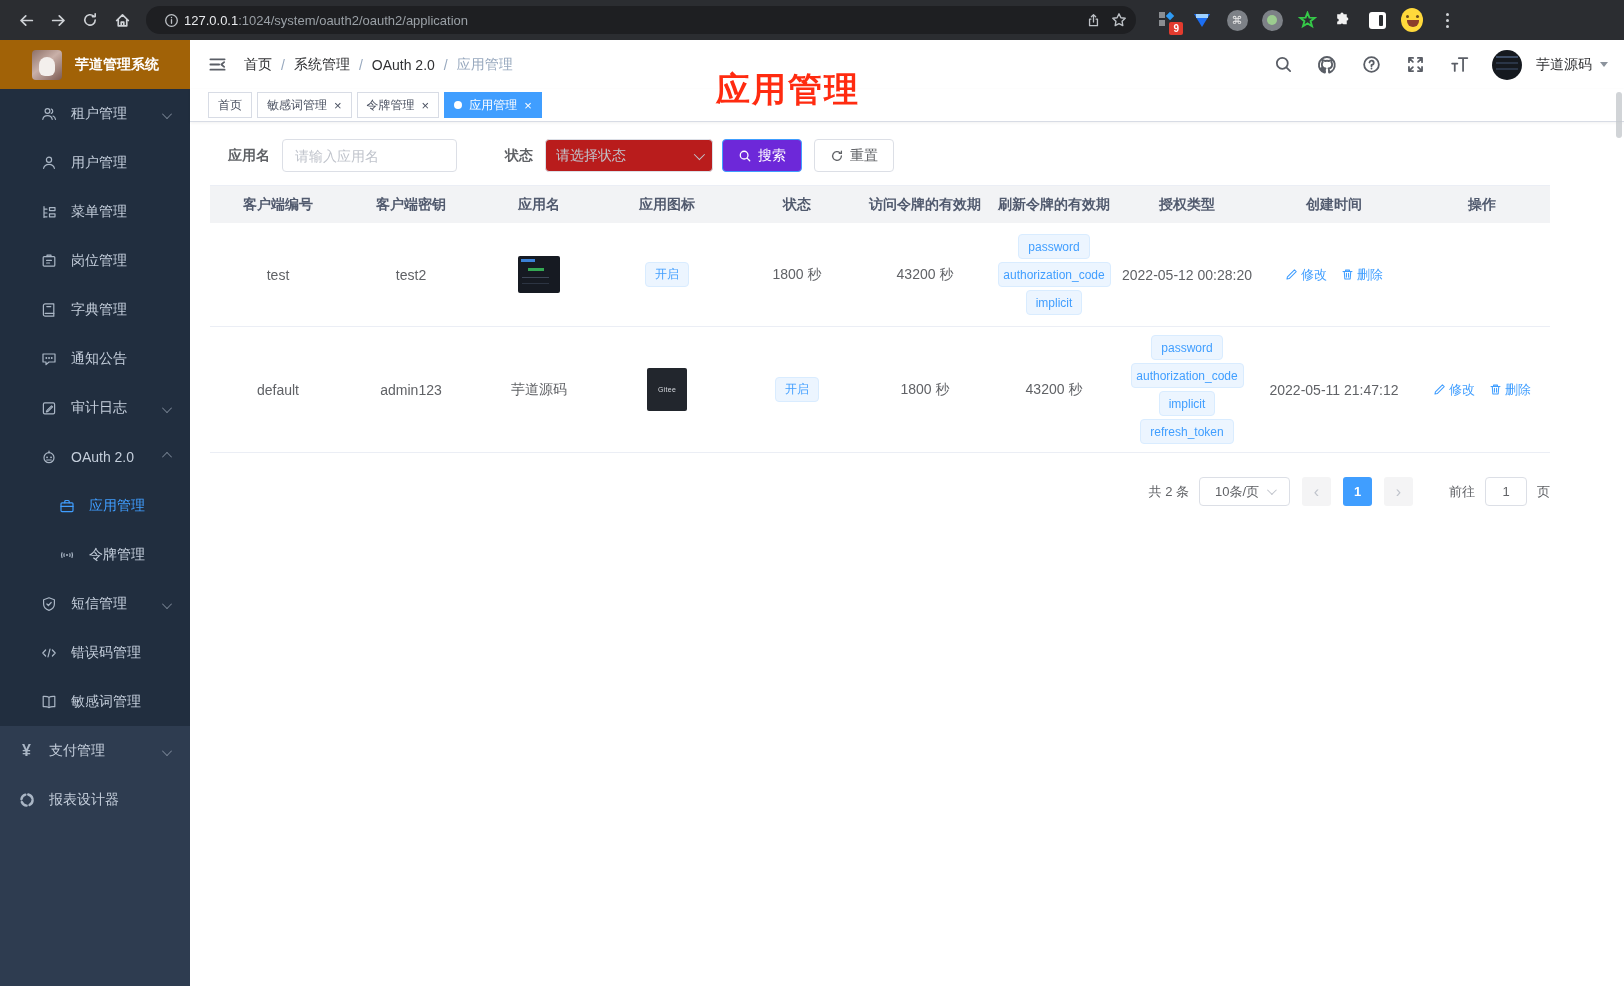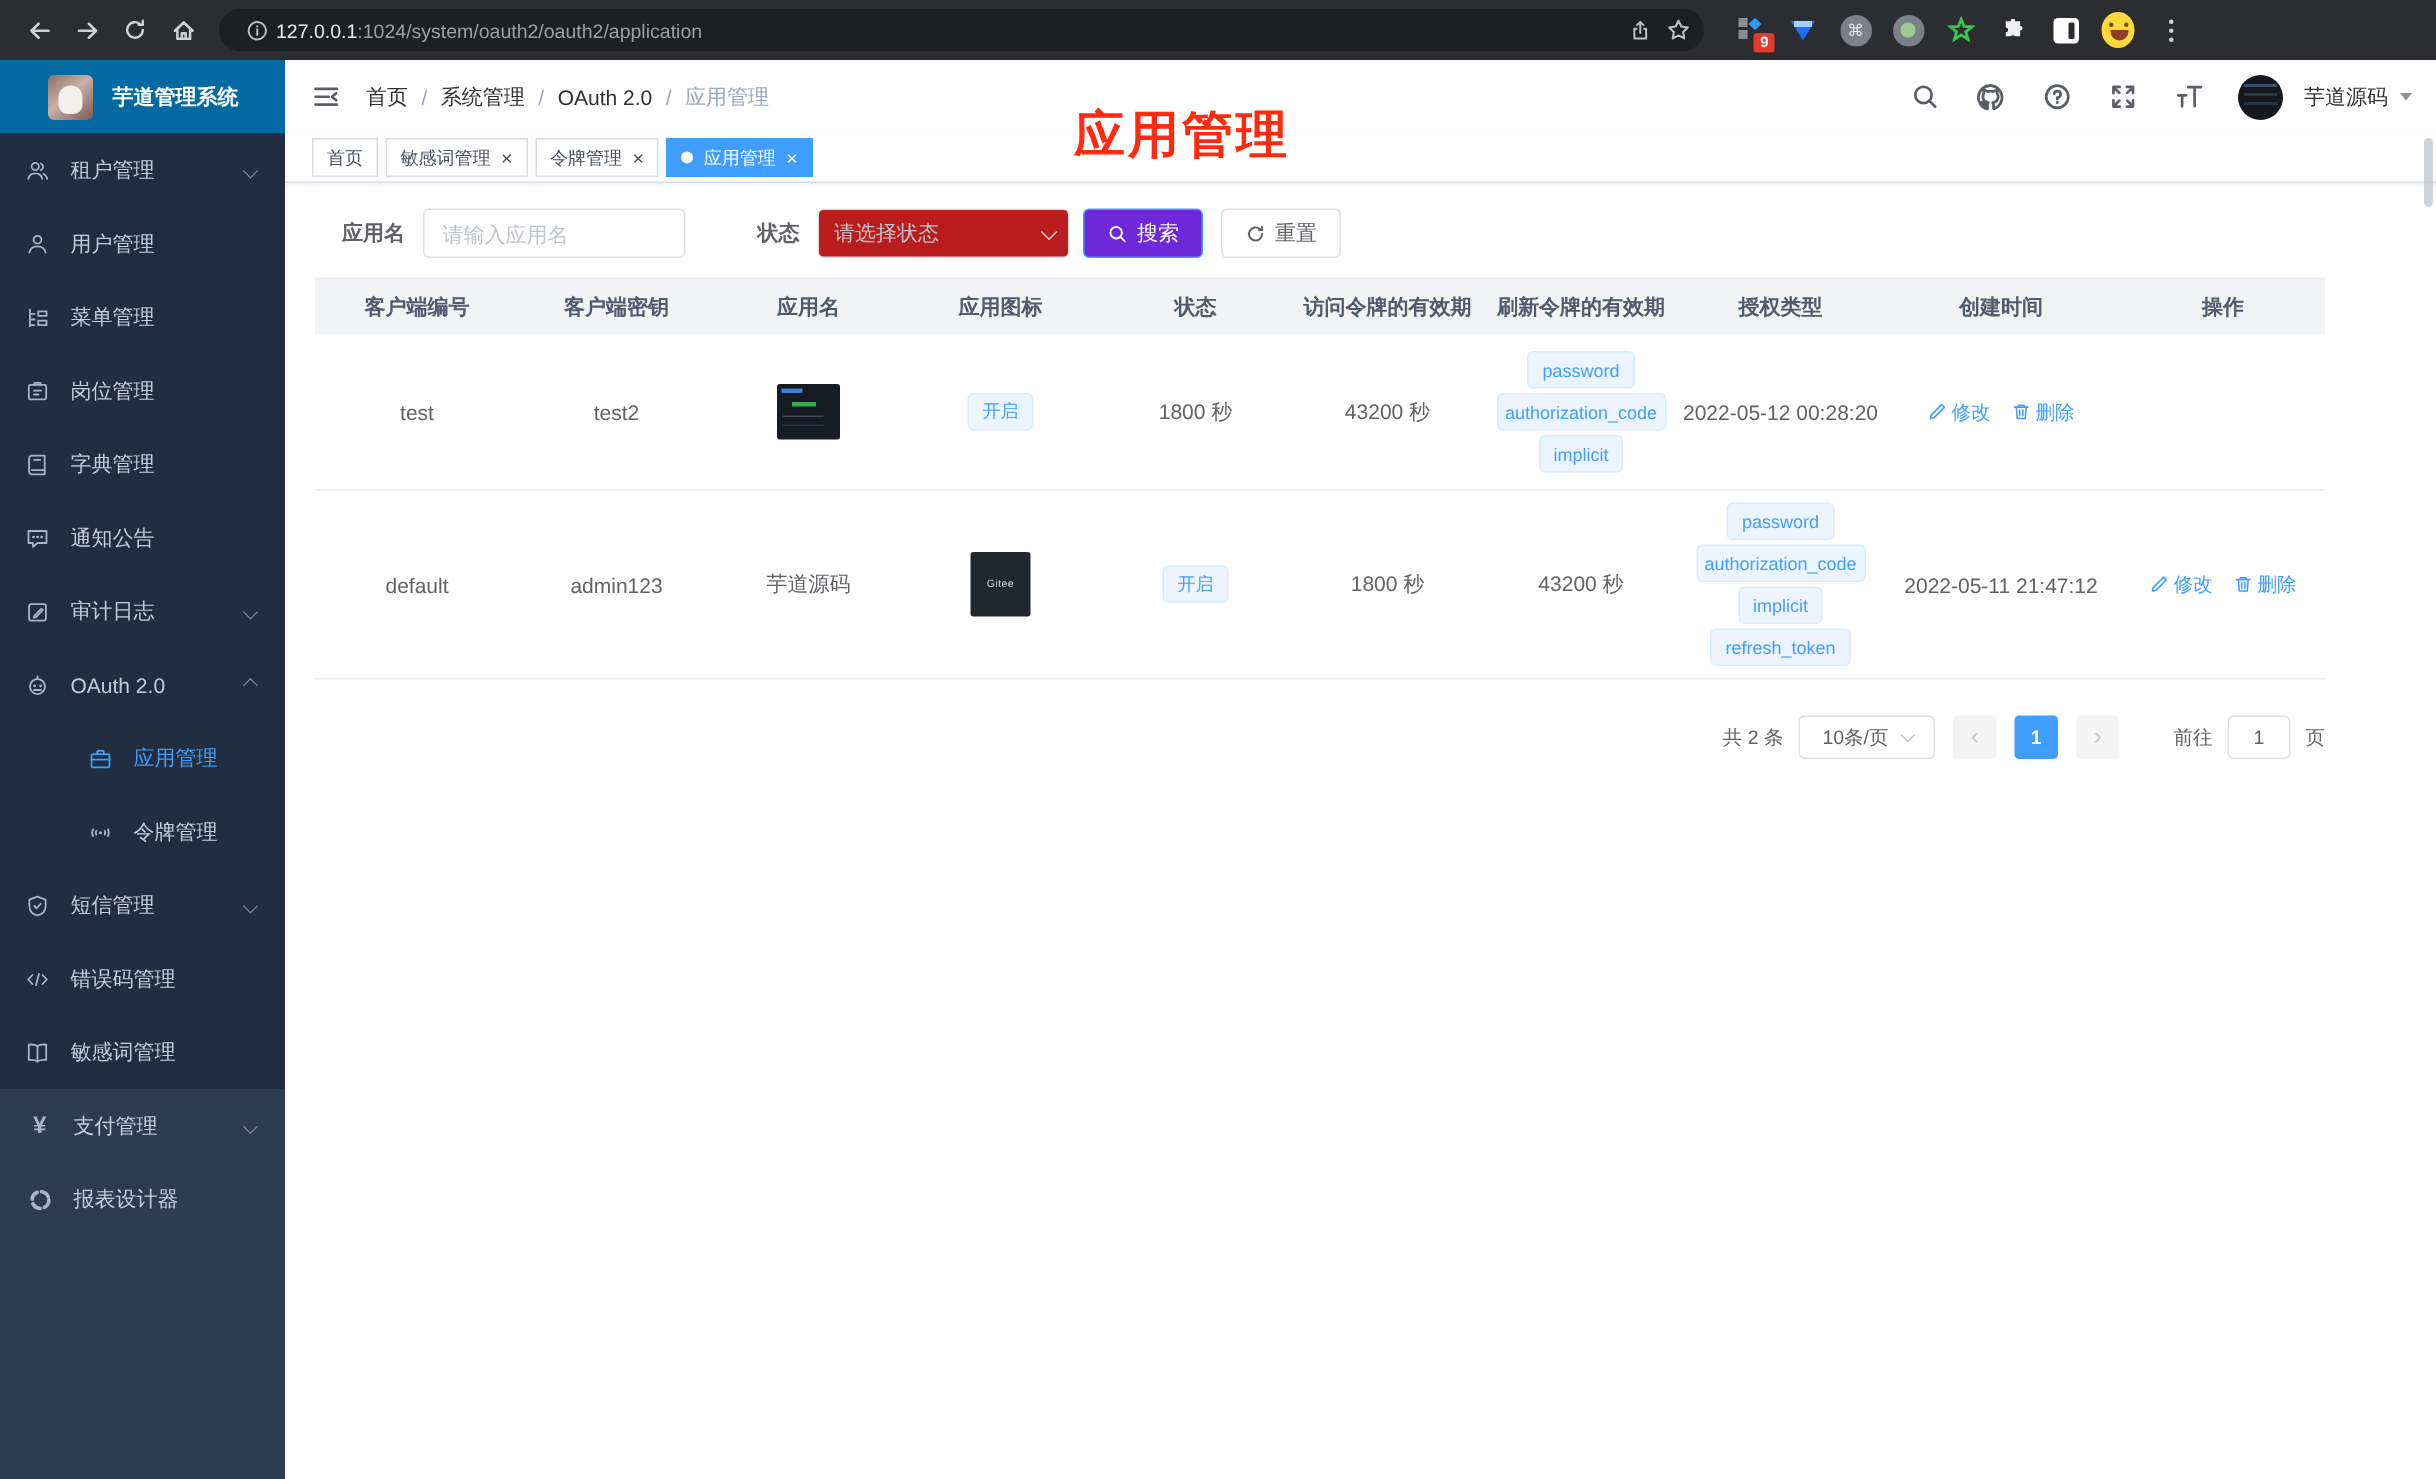--- a/index.html
+++ b/index.html
@@ -37,31 +37,31 @@
   .emoji::before{content:'';position:absolute;left:5px;top:7px;width:3px;height:3px;border-radius:50%;background:#6d4c1b;box-shadow:10px 0 0 #6d4c1b}
   .emoji::after{content:'';position:absolute;left:6px;top:12px;width:12px;height:7px;border-radius:0 0 12px 12px;background:#8c3d2b}
   .kebab{display:flex;flex-direction:column;gap:3px}
   .kebab i{width:3px;height:3px;border-radius:50%;background:#cfd2d6}
 
   
   .app{display:flex;height:946px}
 
   
   .sidebar{width:190px;flex-shrink:0;background:#2e3c50;display:flex;flex-direction:column;overflow:hidden}
-  .logo{height:49px;display:flex;align-items:center;padding-left:32px;gap:13px;background:#0369a1;flex-shrink:0}
+  .logo{height:49px;display:flex;align-items:center;padding-left:32px;gap:13px;background:#a16207;flex-shrink:0}
   .logo-img{width:30px;height:30px;border-radius:4px;background:linear-gradient(140deg,#8c6f66 0%,#c9b0a8 45%,#7c5a52 100%);position:relative;overflow:hidden}
   .logo-img::after{content:'';position:absolute;left:7px;top:7px;width:16px;height:19px;border-radius:8px 8px 6px 6px;background:#f3efec}
   .logo-title{color:#fff;font-size:14px;font-weight:700}
   .menu{flex:1;background:#2e3c50}
   .mi{height:49px;display:flex;align-items:center;font-size:14px;color:#c4cedb;cursor:pointer}
   .mi .ic{width:17px;height:17px;margin-right:14px;flex-shrink:0;display:flex;align-items:center;justify-content:center}
   .mi .ic svg{stroke:#aab6c5;fill:none;stroke-width:1.2;stroke-linecap:round;stroke-linejoin:round;width:16px;height:16px}
   .mi .ic .glyph{color:#aab6c5;font-size:16px;font-weight:700;line-height:1}
   .lv0{padding-left:18px;background:#2e3c50}
-  .lv1{padding-left:16px;background:#212e3f}
+  .lv1{padding-left:40px;background:#212e3f}
   .lv2{padding-left:58px;background:#212e3f}
   .mi.active{color:#409eff}
   .mi.active .ic svg{stroke:#409eff}
   .chev{margin-left:auto;margin-right:18px;width:10px;height:10px;border-right:1.5px solid #8a95a5;border-bottom:1.5px solid #8a95a5;transform:rotate(45deg) scale(.7);transform-origin:center}
   .chev.up{transform:rotate(225deg) scale(.7)}
 
   
   .main{flex:1;display:flex;flex-direction:column;background:#fff;min-width:0}
 
   .navbar{height:49px;display:flex;align-items:center;padding:0 16px;background:#fff}

